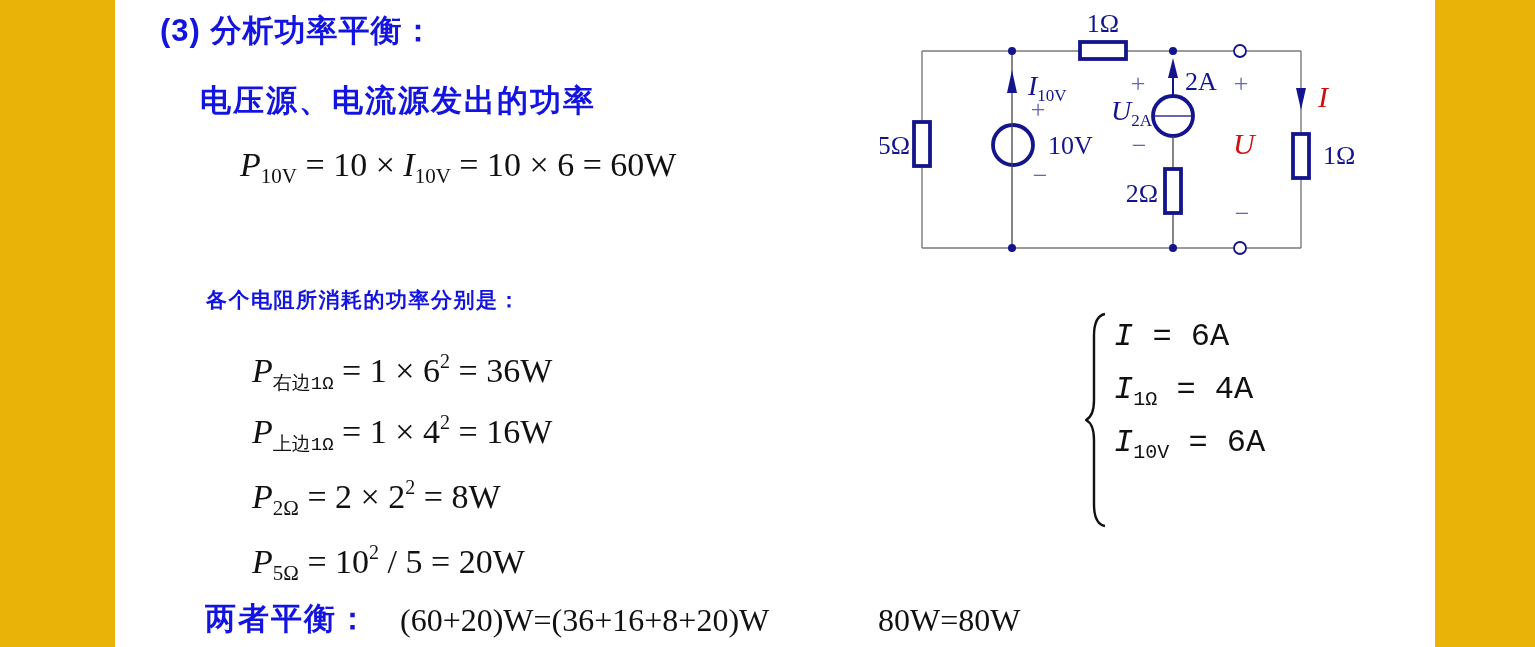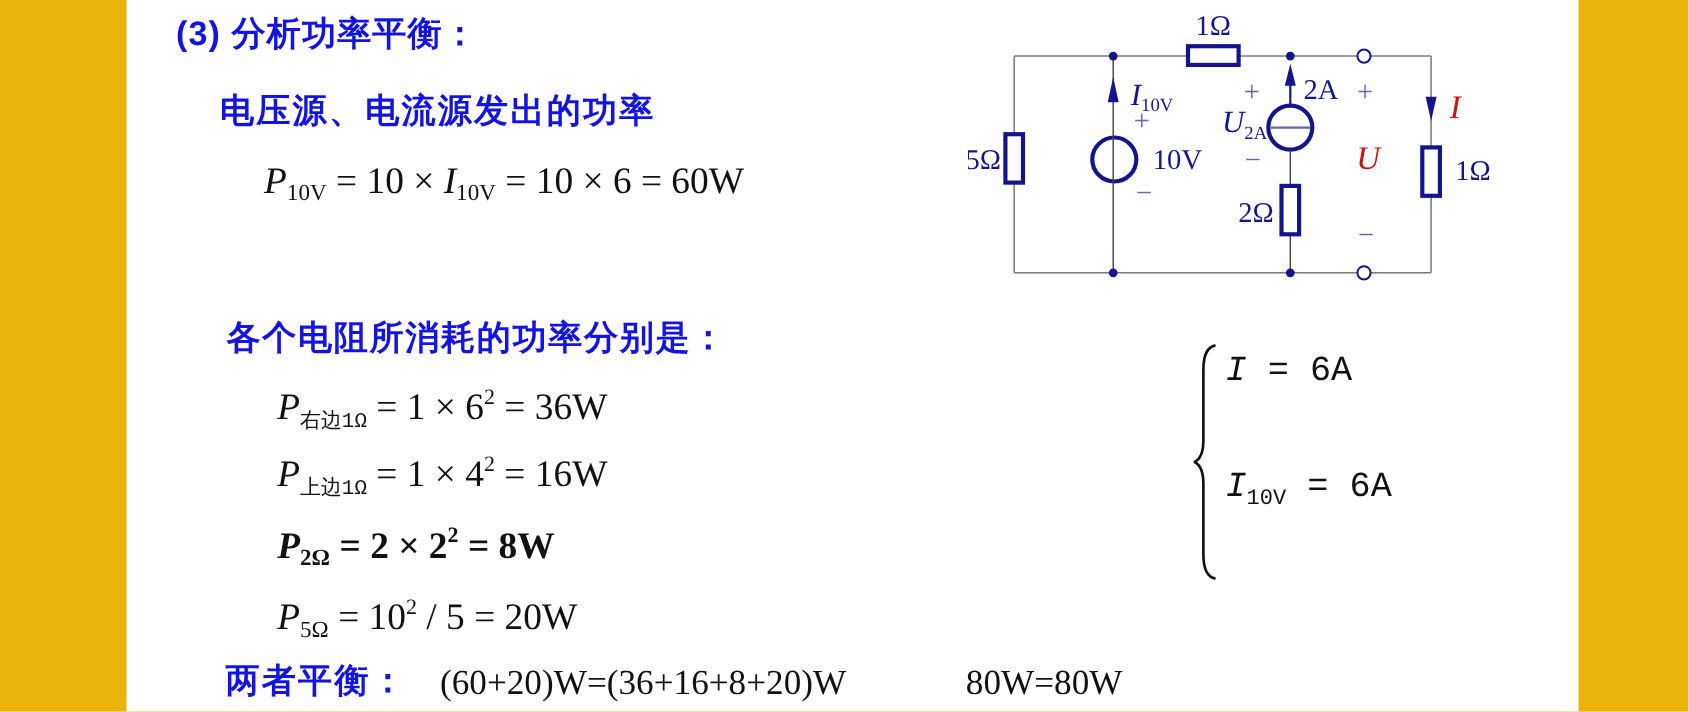--- a/index.html
+++ b/index.html
@@ -3,33 +3,33 @@
 <meta charset="utf-8">
 <style>
   html,body{margin:0;padding:0;background:#e5e5e5;}
   .stage{position:relative;width:1535px;height:647px;background:#eab308;overflow:hidden;
          font-family:"Liberation Sans",sans-serif;}
   .slide{position:absolute;left:115px;top:0;width:1320px;height:647px;background:#ffffff;}
   .abs{position:absolute;white-space:nowrap;}
   .blue{color:#1414e0;font-weight:bold;}
   .h-title{left:160px;top:10px;font-size:31px;letter-spacing:1px;}
   .h-sources{left:200px;top:80px;font-size:31px;letter-spacing:2px;text-align:right;}
-  .h-resistors{left:206px;top:286px;font-size:31px;letter-spacing:1.5px;}
+  .h-resistors{left:206px;top:286px;font-size:21px;letter-spacing:1.5px;}
   .h-balance{left:205px;top:598px;font-size:31px;letter-spacing:2px;}
   .math{font-family:"Liberation Serif",serif;font-size:34px;color:#111;}
   .math .fi{font-style:italic;}
   .math .fr{font-style:normal;}
   .math .fs{font-size:21px;vertical-align:-7px;}
   .math .cn{font-size:19px;font-family:Liberation Mono, monospace;}
   .math .fp{font-size:20px;vertical-align:14px;}
   .f1{left:240px;top:146px;}
   .f2{left:240px;top:213px;}
   .f3{left:252px;top:350px;}
   .f4{left:252px;top:411px;}
-  .f5{left:252px;top:476px;font-weight:bold;}
+  .f5{left:252px;top:476px;}
   .f6{left:252px;top:541px;}
   .bal-eq{left:400px;top:602px;font-size:32px;}
   .bal-res{left:878px;top:602px;font-size:32px;}
   .eqline{font-family:Liberation Mono, monospace;font-size:32px;color:#111;}
   .eq1{left:1114px;top:318px;}
   .eq2{left:1114px;top:371px;}
   .eq3{left:1114px;top:424px;}
   .eq4{left:1114px;top:477px;}
   .eqline .fs{font-size:20px;vertical-align:-7px;}
   
@@ -65,20 +65,21 @@
   <div class="abs math f6"><span class="fi">P</span><span class="fs">5Ω</span><span class="fr"> = 10</span><span class="fp">2</span><span class="fr"> / 5 = 20W</span></div>
 
   <div class="abs math bal-eq">(60+20)W=(36+16+8+20)W</div>
   <div class="abs math bal-res">80W=80W</div>
 
   <svg class="abs" style="left:1085px;top:312px" width="24" height="216" viewBox="0 0 24 216">
     <path class="brace-path" d="M 20 2 Q 9 4 9 24 L 9 88 Q 9 104 1 108 Q 9 112 9 128 L 9 192 Q 9 212 20 214"></path>
   </svg>
 
   <div class="abs eqline math eq1"><span class="fi">I</span><span class="fr"> = 6A</span></div>
+  <div class="abs eqline math eq2"><span class="fi">I</span><span class="fs">1Ω</span><span class="fr"> = 4A</span></div>
   <div class="abs eqline math eq3"><span class="fi">I</span><span class="fs">10V</span><span class="fr"> = 6A</span></div>
 
   <svg class="abs" style="left:880px;top:8px" width="480" height="255" viewBox="0 0 480 255">
 
     <line class="wire" x1="42" y1="43" x2="421" y2="43"></line>
     <line class="wire" x1="42" y1="240" x2="421" y2="240"></line>
     <line class="wire" x1="42" y1="43" x2="42" y2="240"></line>
     <line class="wire" x1="421" y1="43" x2="421" y2="240"></line>
 
     <circle class="comp" cx="133" cy="137" r="20"></circle>

